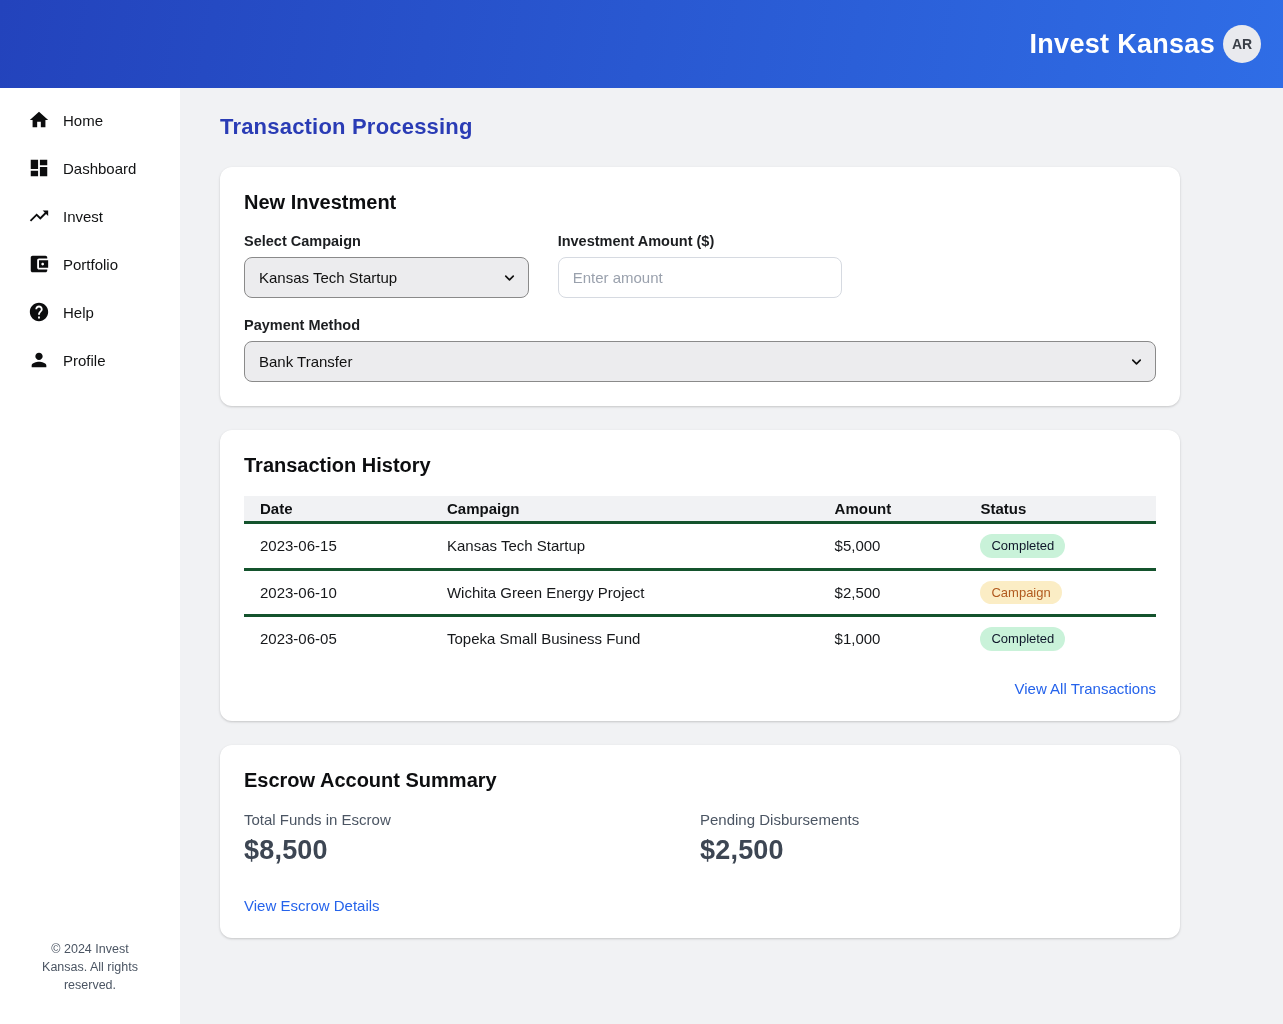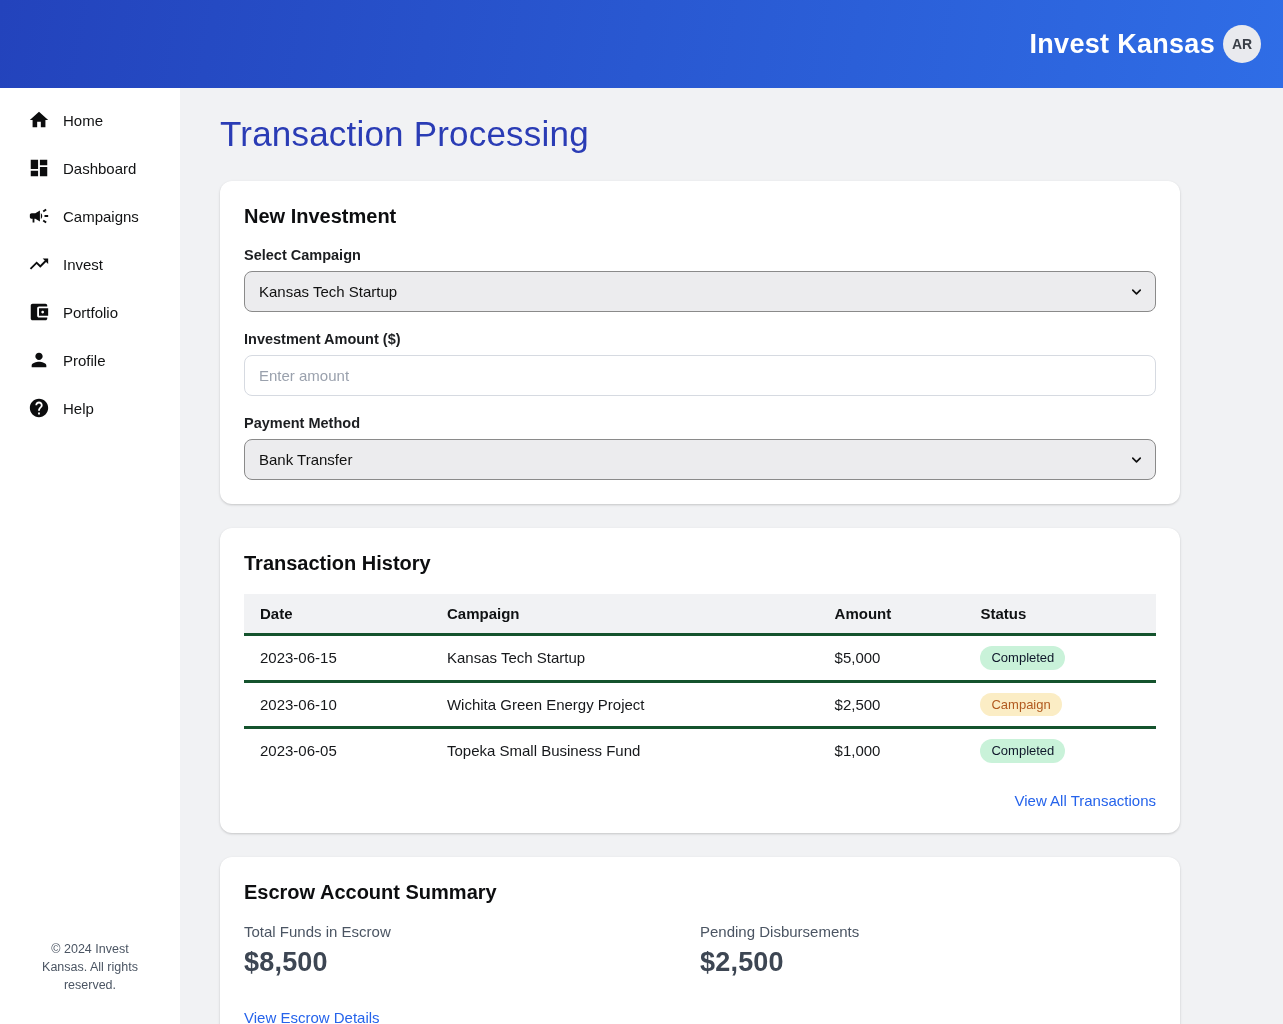--- a/index.html
+++ b/index.html
@@ -45,32 +45,32 @@
   .nav-item .icon { width: 22px; height: 22px; flex-shrink: 0; display: flex; }
   .nav-item .icon svg { width: 22px; height: 22px; fill: #0c0d0e; }
   .sidebar-footer {
     margin-top: auto; padding: 0 28px 30px;
     font-size: 12.5px; line-height: 1.45; color: #4b5563; text-align: center;
   }
 
   
   .main { flex: 1; padding: 26px 0 0 40px; }
   .page-title {
-    margin: 0 0 27px; font-size: 35px; font-weight: normal;
+    margin: 0 0 27px; font-size: 22px; font-weight: bold;
     color: #2a3cb5; letter-spacing: .2px;
   }
   .card {
     width: 960px; background: #ffffff; border-radius: 12px;
     box-shadow: 0 1px 3px rgba(0,0,0,.12), 0 1px 2px rgba(0,0,0,.07);
     padding: 24px; margin-bottom: 24px;
   }
   .card-title { margin: 0 0 19px; font-size: 20px; font-weight: bold; color: #0d0e10; }
 
   
-  .form-grid { display: grid; grid-template-columns: 1fr; gap: 19px 29px; }
+  .form-grid { display: grid; grid-template-columns: 1fr 1fr 1fr; gap: 19px 29px; }
   .field-full { grid-column: 1 / -1; }
   .field-label {
     display: block; font-size: 14.5px; font-weight: bold;
     color: #1c1e21; margin-bottom: 8px;
   }
   .select-wrap { position: relative; }
   select.control {
     width: 100%; height: 41px; appearance: none; -webkit-appearance: none;
     background: #ececee; border: 1px solid #8a8a8a; border-radius: 8px;
     padding: 0 36px 0 14px; font-size: 15px; color: #111;
@@ -90,21 +90,21 @@
   .primary-btn {
     background: #2d6ce5; color: #fff; border: none; border-radius: 6px;
     height: 37px; padding: 0 17px; font-size: 15px; font-family: inherit;
     cursor: pointer;
   }
 
   
   table.tx-table { width: 100%; border-collapse: collapse; }
   .tx-table th {
     background: #f1f2f4; text-align: left; font-size: 15px; font-weight: bold;
-    color: #101214; padding: 11px 16px;
+    color: #101214; padding: 4px 16px;
   }
   .tx-table td {
     font-size: 15px; color: #16181b; padding: 10px 16px;
     border-top: 3px solid #14532d;
   }
   .tx-table thead th:nth-child(1) { width: 20.5%; }
   .tx-table thead th:nth-child(2) { width: 42.5%; }
   .tx-table thead th:nth-child(3) { width: 16%; }
   .tx-table thead th:nth-child(4) { width: 21%; }
   .pill {
@@ -148,28 +148,20 @@
 
       <div class="nav-item">
         <span class="icon">
           <svg viewBox="0 0 24 24">
               <path d="M3 13h8V3H3v10zm0 8h8v-6H3v6zm10 0h8V11h-8v10zm0-18v6h8V3h-8z"></path>
             </svg>
         </span>
         <span>Dashboard</span>
       </div>
 
-      <div class="nav-item">
-        <span class="icon">
-          <svg viewBox="0 0 24 24">
-              <path d="M18 11v2h4v-2h-4zm-2 6.61c.96.71 2.21 1.65 3.2 2.39.4-.53.8-1.07 1.2-1.6-.99-.74-2.24-1.68-3.2-2.4-.4.54-.8 1.08-1.2 1.61zM20.4 5.6c-.4-.53-.8-1.07-1.2-1.6-.99.74-2.24 1.68-3.2 2.4.4.53.8 1.07 1.2 1.6.96-.72 2.21-1.65 3.2-2.4zM4 9c-1.1 0-2 .9-2 2v2c0 1.1.9 2 2 2h1v4h2v-4h1l5 3V6L8 9H4zm11.5 3c0-1.33-.58-2.53-1.5-3.35v6.69c.92-.81 1.5-2.01 1.5-3.34z"></path>
-            </svg>
-        </span>
-        <span>Campaigns</span>
-      </div>
 
       <div class="nav-item">
         <span class="icon">
           <svg viewBox="0 0 24 24">
               <path d="M16 6l2.29 2.29-4.88 4.88-4-4L2 16.59 3.41 18l6-6 4 4 6.3-6.29L22 12V6z"></path>
             </svg>
         </span>
         <span>Invest</span>
       </div>
 
@@ -178,33 +170,33 @@
           <svg viewBox="0 0 24 24">
               <path d="M21 18v1c0 1.1-.9 2-2 2H5c-1.11 0-2-.9-2-2V5c0-1.1.89-2 2-2h14c1.1 0 2 .9 2 2v1h-9c-1.11 0-2 .9-2 2v8c0 1.1.89 2 2 2h9zm-9-2h10V8H12v8zm4-2.5c-.83 0-1.5-.67-1.5-1.5s.67-1.5 1.5-1.5 1.5.67 1.5 1.5-.67 1.5-1.5 1.5z"></path>
             </svg>
         </span>
         <span>Portfolio</span>
       </div>
 
       <div class="nav-item">
         <span class="icon">
           <svg viewBox="0 0 24 24">
+              <path d="M12 2C6.48 2 2 6.48 2 12s4.48 10 10 10 10-4.48 10-10S17.52 2 12 2zm1 17h-2v-2h2v2zm2.07-7.75l-.9.92C13.45 12.9 13 13.5 13 15h-2v-.5c0-1.1.45-2.1 1.17-2.83l1.24-1.26c.37-.36.59-.86.59-1.41 0-1.1-.9-2-2-2s-2 .9-2 2H8c0-2.21 1.79-4 4-4s4 1.79 4 4c0 .88-.36 1.68-.93 2.25z"></path>
+            </svg>
+        </span>
+        <span>Help</span>
+      </div>
+
+      <div class="nav-item">
+        <span class="icon">
+          <svg viewBox="0 0 24 24">
               <path d="M12 12c2.21 0 4-1.79 4-4s-1.79-4-4-4-4 1.79-4 4 1.79 4 4 4zm0 2c-2.67 0-8 1.34-8 4v2h16v-2c0-2.66-5.33-4-8-4z"></path>
             </svg>
         </span>
         <span>Profile</span>
-      </div>
-
-      <div class="nav-item">
-        <span class="icon">
-          <svg viewBox="0 0 24 24">
-              <path d="M12 2C6.48 2 2 6.48 2 12s4.48 10 10 10 10-4.48 10-10S17.52 2 12 2zm1 17h-2v-2h2v2zm2.07-7.75l-.9.92C13.45 12.9 13 13.5 13 15h-2v-.5c0-1.1.45-2.1 1.17-2.83l1.24-1.26c.37-.36.59-.86.59-1.41 0-1.1-.9-2-2-2s-2 .9-2 2H8c0-2.21 1.79-4 4-4s4 1.79 4 4c0 .88-.36 1.68-.93 2.25z"></path>
-            </svg>
-        </span>
-        <span>Help</span>
       </div>
 
     </nav>
     <div class="sidebar-footer">© 2024 Invest Kansas. All rights reserved.</div>
   </aside>
 
   <main class="main">
 
     <h1 class="page-title">Transaction Processing</h1>
 

